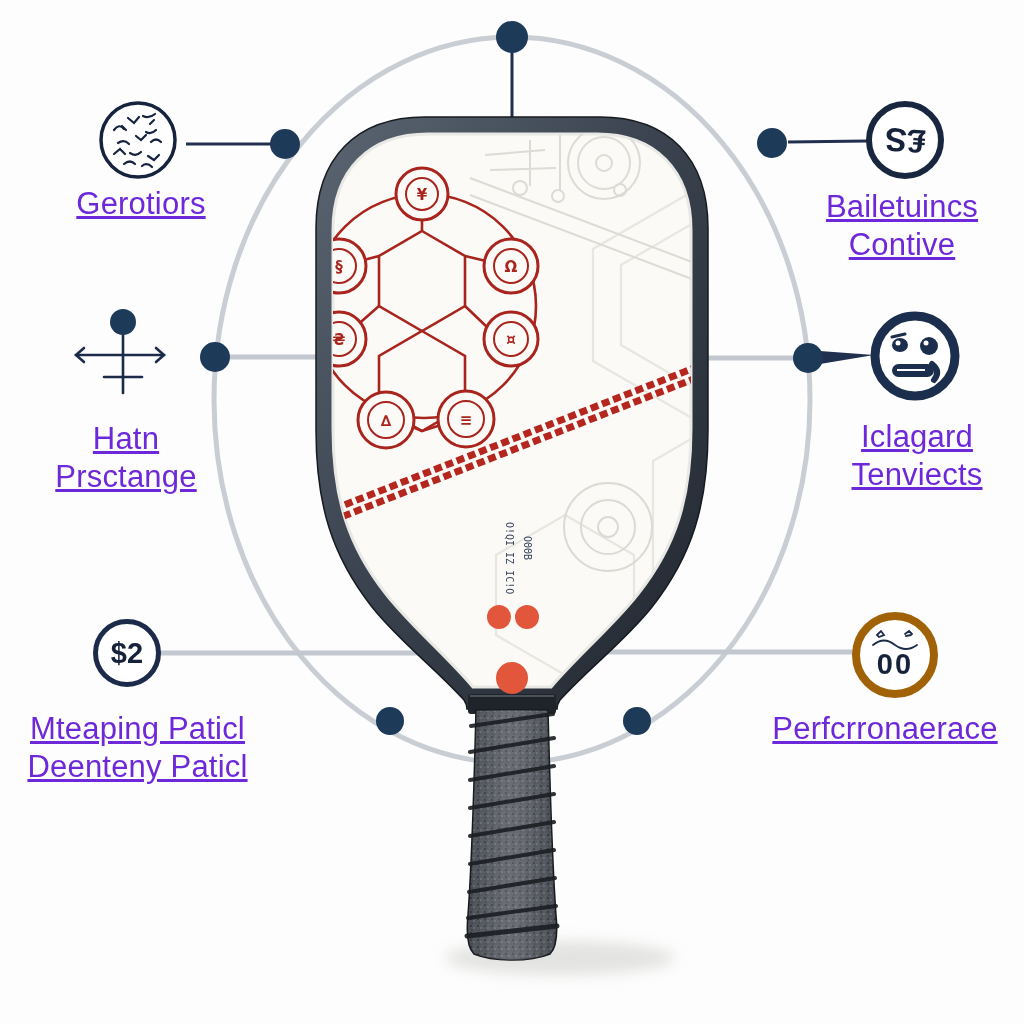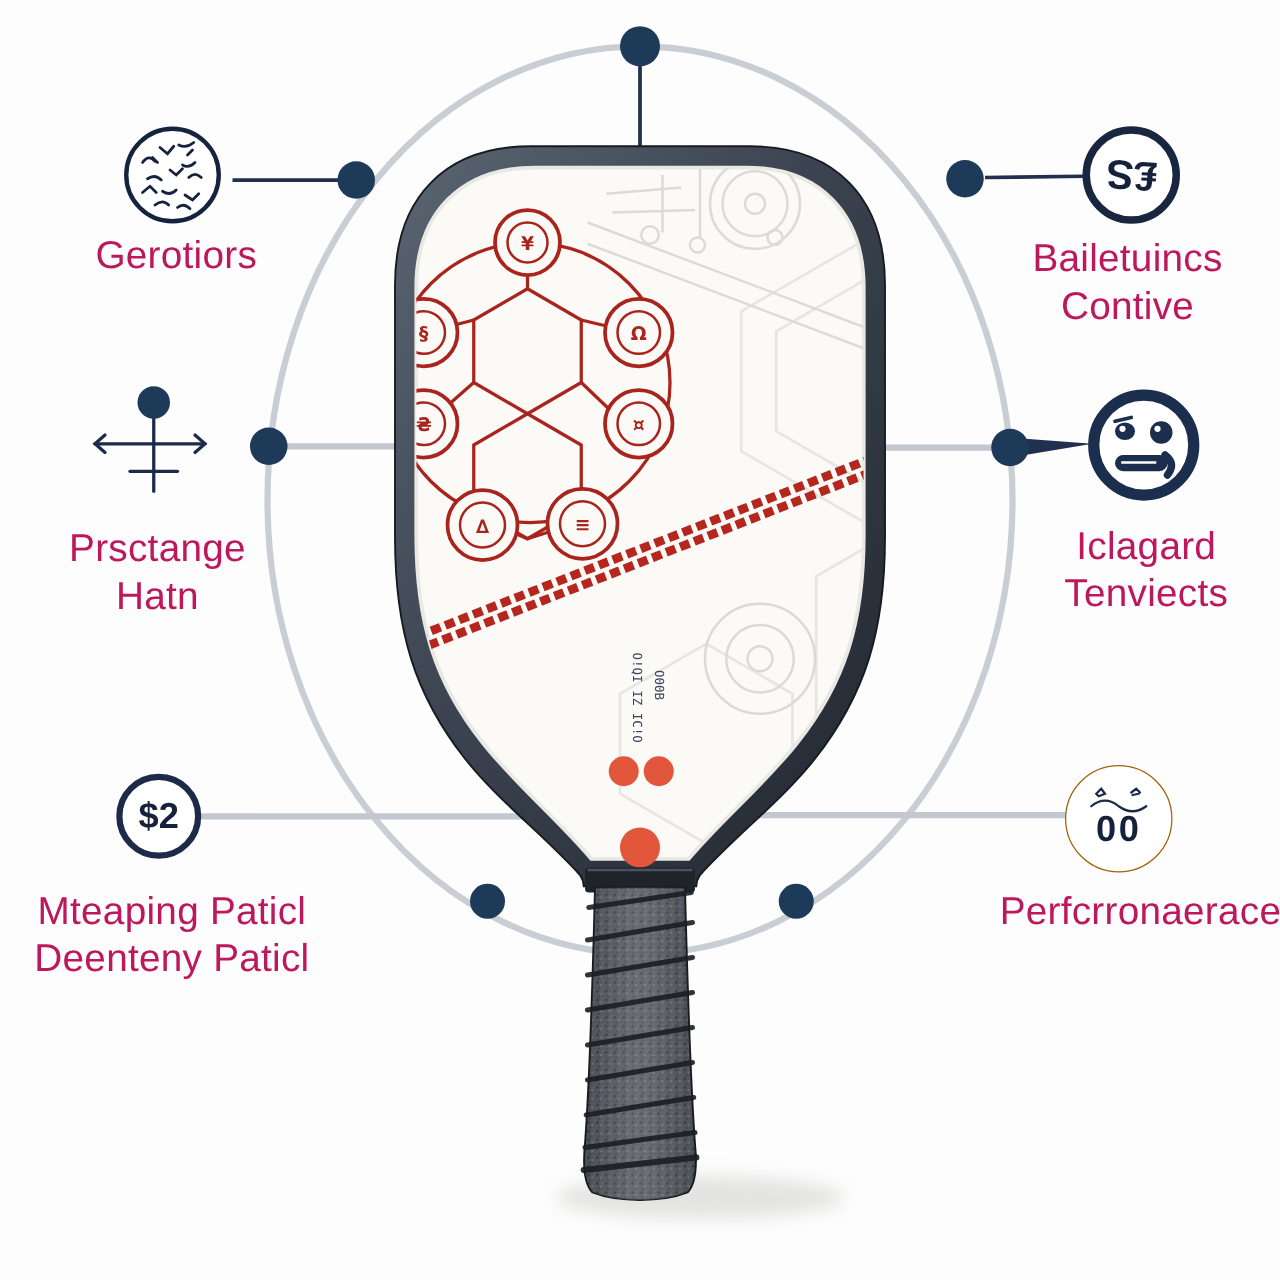--- a/index.html
+++ b/index.html
@@ -2,32 +2,32 @@
 <html><head>
 <meta charset="utf-8">
 <style>
   html,body{margin:0;padding:0;background:#fdfdfd;}
   .canvas{
     position:relative;width:1024px;height:1024px;overflow:hidden;
     background:#fdfdfd;font-family:"Liberation Sans",sans-serif;
   }
   .canvas > svg.main{position:absolute;left:0;top:0;}
   .label{
-    position:absolute;text-align:center;color:#be185d;
-    font-size:31px;line-height:38px;font-weight:500;letter-spacing:.2px;
+    position:absolute;text-align:center;color:#6d28d9;
+    font-size:31px;line-height:38px;font-weight:500;letter-spacing:.2px;text-decoration:underline;
   }
   .badge{
     position:absolute;border-radius:50%;background:#fff;
     display:flex;align-items:center;justify-content:center;
     color:#16213c;font-weight:700;box-sizing:border-box;
   }
   .badge.price{left:93px;top:619px;width:68px;height:68px;border:5px solid #1c2b4a;font-size:29px;}
   .badge.currency{left:866px;top:101px;width:78px;height:78px;border:6px solid #18263f;font-size:33px;}
   .badge.currency .glyph{display:inline-block;transform:rotate(184deg);}
-  .badge.counter{left:852px;top:612px;width:86px;height:86px;border:1px solid #a16207;flex-direction:column;font-size:29px;letter-spacing:2px;}
+  .badge.counter{left:852px;top:612px;width:86px;height:86px;border:8px solid #a16207;flex-direction:column;font-size:29px;letter-spacing:2px;}
   .badge.counter .num{margin-top:-3px;font-weight:700;}
   .icon-abs{position:absolute;}
 </style>
 </head>
 <body>
 
 <div class="canvas">
 
   <svg class="main" width="1024" height="1024" viewBox="0 0 1024 1024">
     <defs>
@@ -261,36 +261,36 @@
       </g>
     </svg>
     <span class="num">00</span>
   </div>
 
   <div class="label" style="left:11px;top:185px;width:260px;">
     <div>Gerotiors</div>
   </div>
 
   <div class="label" style="left:0px;top:420px;width:252px;">
+    <div>Hatn</div>
     <div>Prsctange</div>
-    <div>Hatn</div>
   </div>
 
   <div class="label" style="left:0px;top:710px;width:275px;">
     <div>Mteaping Paticl</div>
     <div>Deenteny Paticl</div>
   </div>
 
   <div class="label" style="left:770px;top:188px;width:264px;">
     <div>Bailetuincs</div>
     <div>Contive</div>
   </div>
 
   <div class="label" style="left:787px;top:418px;width:260px;">
     <div>Iclagard</div>
     <div>Tenviects</div>
   </div>
 
-  <div class="label" style="left:745px;top:710px;width:280px;text-align:right;">
+  <div class="label" style="left:745px;top:710px;width:280px;">
     <div>Perfcrronaerace</div>
   </div>
 
 </div>
 
 </body></html>

